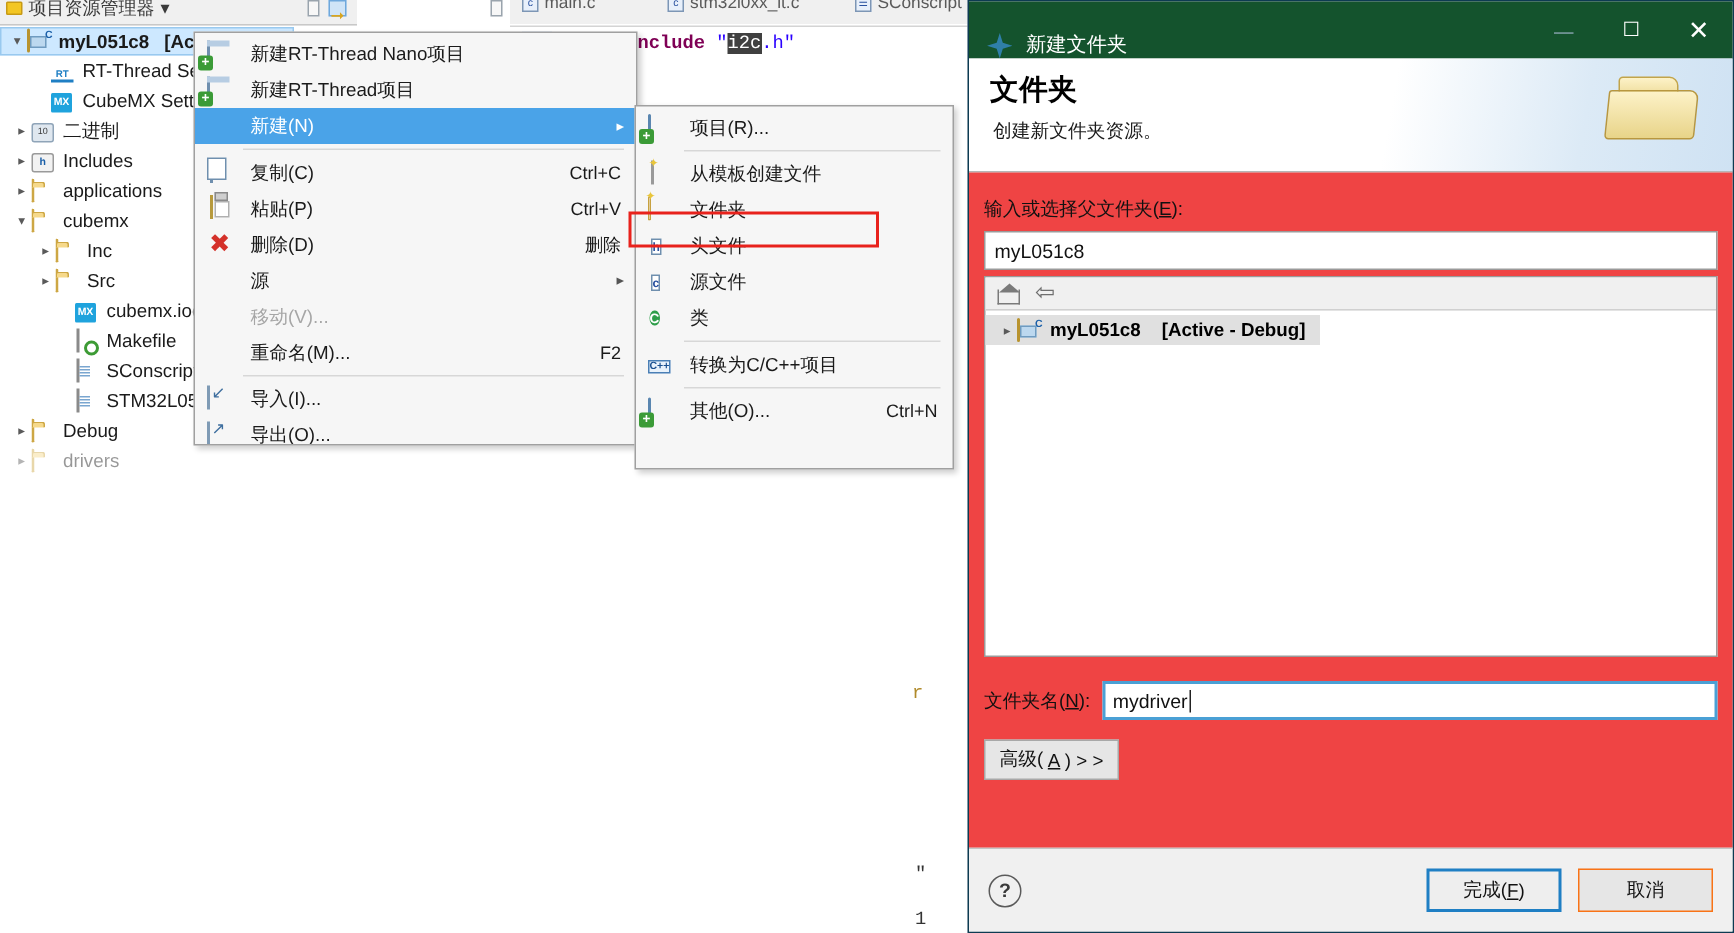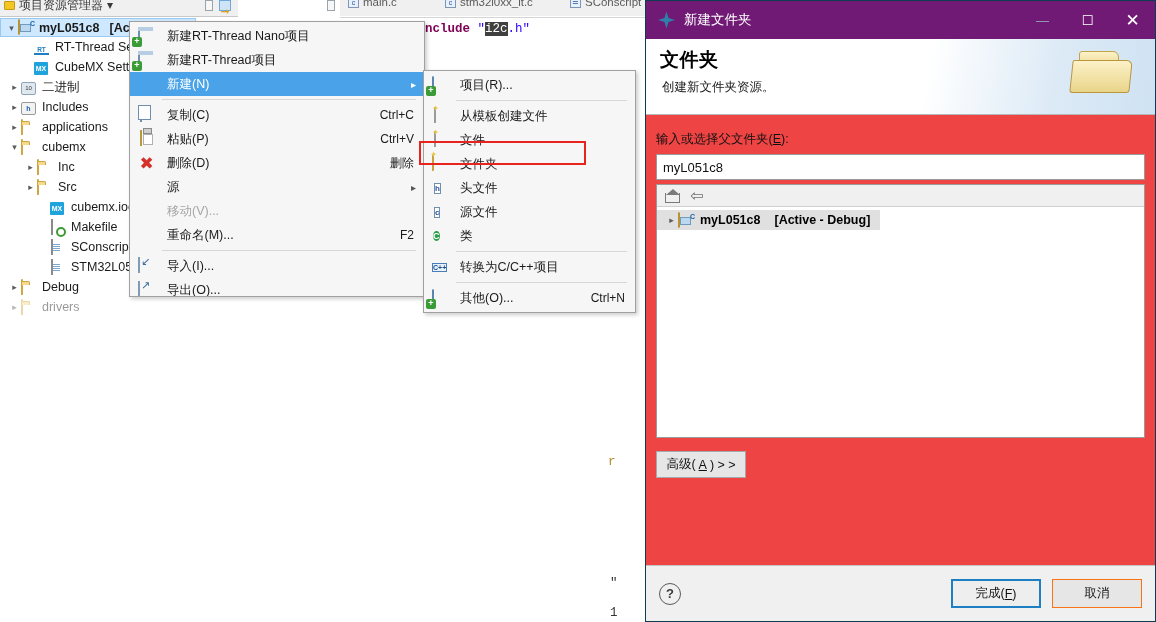--- a/index.html
+++ b/index.html
@@ -137,22 +137,22 @@
   .i-class { width:13px;height:13px;border-radius:50%;background:#2e9e4a;color:#fff;font-size:9px;font-weight:bold;text-align:center;line-height:13px;margin-top:2px;margin-left:1px;}
   .i-cpp { width:15px;height:13px;background:#e9f2fb;border:1px solid #4a7fb5;margin-top:2px;font-size:7px;color:#1a4f8f;font-weight:bold;text-align:center;line-height:12px;}
 
   
   .dialog {
     position:absolute; left:645px; top:0; width:511px; height:622px;
     background:#f0f0f0; border:1px solid #0d3b52;
     display:flex; flex-direction:column;
   }
   .dlg-title {
-    height:38px; background:#701a75; color:#fff;
-    display:flex; align-items:center; padding-left:12px; flex:none;
+    height:38px; background:#14532d; color:#fff;
+    display:flex; align-items:flex-end; padding-left:12px; flex:none;
   }
   .dlg-title .tico {
     width:17px;height:17px;margin-right:9px;position:relative;flex:none;
     background:#2f7fa8; clip-path: polygon(50% 0,62% 38%,100% 50%,62% 62%,50% 100%,38% 62%,0 50%,38% 38%);
   }
   .dlg-title .ttxt { font-size:13.5px; }
   .dlg-wbtns { margin-left:auto; display:flex; height:38px; }
   .wbtn { width:45px; height:38px; display:flex; align-items:center; justify-content:center; color:#fff; font-size:13px; }
   .wbtn.dim { color:#8fa9b6; }
   .wbtn.close { font-size:17px; font-weight:300; }
@@ -417,24 +417,20 @@
 
   <div class="submenu">
     <div class="mi">
       <span class="micon"><span class="i-proj2"></span></span>
       <span>项目(R)...</span>
     </div>
     <div class="msep"></div>
     <div class="mi">
       <span class="micon"><span class="i-doc"></span></span>
       <span>从模板创建文件</span>
-    </div>
-    <div class="mi">
-      <span class="micon"><span class="i-doc"></span></span>
-      <span>文件</span>
     </div>
     <div class="mi">
       <span class="micon"><span class="i-fold2"></span></span>
       <span>文件夹</span>
     </div>
     <div class="mi">
       <span class="micon"><span class="i-h">h</span></span>
       <span>头文件</span>
     </div>
     <div class="mi">
@@ -496,20 +492,29 @@
         <div class="treebox-rows">
           <div class="dtrow sel" style="padding:0 10px 0 8px;">
             <span class="twist closed"></span>
             <span class="dt-ico"><span class="ic-proj"></span></span>
             <span style="font-weight:bold;">myL051c8</span>
             <span style="font-weight:bold;margin-left:14px;">[Active - Debug]</span>
           </div>
         </div>
       </div>
 
+      <div class="namerow">
+        <span class="lbl">
+          <span>文件夹名(</span><span class="ul">N</span><span>):</span>
+        </span>
+        <span class="nameinput">
+          <span>mydriver</span>
+            <span class="caret"></span>
+        </span>
+      </div>
 
       <div class="advbtn">
         <span>高级(</span>
           <span class="ul">A</span>
           <span>) &gt; &gt;</span>
       </div>
     </div>
 
     <div class="dlg-footer">
       <span class="helpbtn">?</span>

